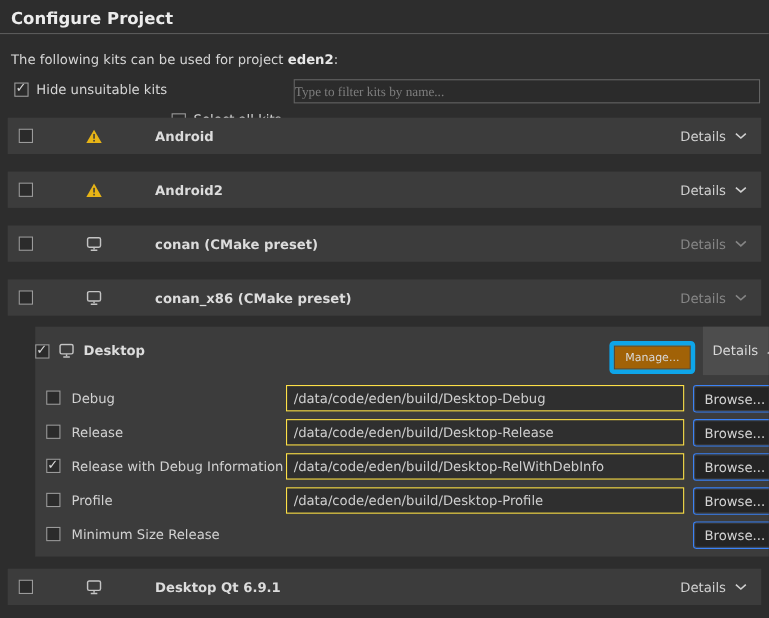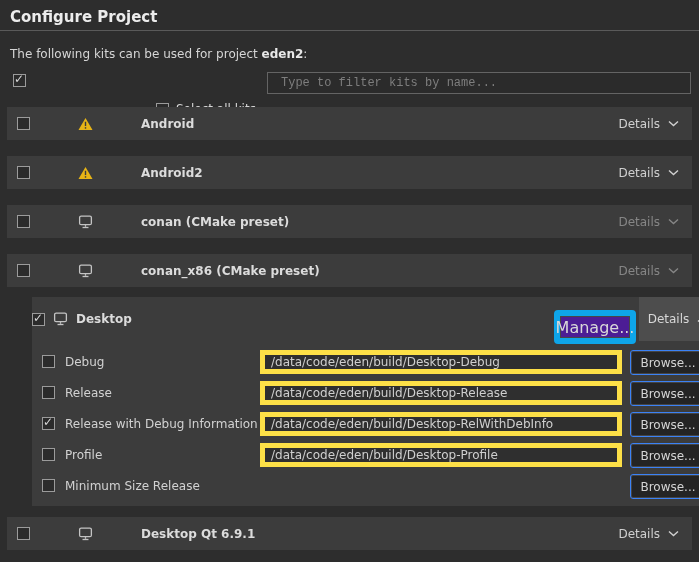--- a/index.html
+++ b/index.html
@@ -10,44 +10,44 @@
   .subtitle{position:absolute;left:10px;top:47px;font-size:12px;color:#d6d6d6;}
   .subtitle b{color:#e8e8e8;}
   .cb-group{position:absolute;top:74px;display:flex;align-items:center;gap:7px;font-size:12px;}
   .cb-hide{left:13px;} .cb-select{left:156px;margin-top:28px;}
   .checkbox{width:13px;height:13px;border:1px solid #9b9b9b;background:#2b2b2b;
     display:inline-block;position:relative;box-sizing:border-box;flex:0 0 auto;}
   .checkbox.checked::after{content:"\2713";position:absolute;left:0px;top:-2px;
     font-size:12px;line-height:13px;color:#d8d8d8;}
   .filter-input{position:absolute;left:267px;top:72px;width:424px;height:22px;
     background:#2b2b2b;border:1px solid #646464;color:#cfcfcf;font-size:12px;
-    padding:0 13px;box-sizing:border-box;font-family:Liberation Mono, monospace;}
+    padding:0 0;box-sizing:border-box;font-family:Liberation Serif, serif;}
   .filter-input::placeholder{color:#7e7e7e;}
   .kit-row{position:absolute;left:7px;width:685px;height:33px;background:#3c3c3c;
     display:flex;align-items:center;gap:40px;}
   .kit-row .checkbox{margin-left:10px;}
   .kit-icon{margin-left:8px;display:flex;align-items:center;}
   .kit-name{margin-left:8px;font-size:12px;font-weight:bold;color:#dcdcdc;white-space:nowrap;}
   .details-btn{position:absolute;right:0;top:0;height:100%;display:flex;align-items:center;
     gap:8px;padding:0 13px;font-size:12px;color:#d0d0d0;cursor:pointer;}
   .details-btn.disabled{color:#868686;}
   .chev{display:block;}
   .section{position:absolute;left:7px;top:297px;width:685px;height:209px;background:#3c3c3c;margin-left:25px;}
   .section-header{position:relative;height:44px;display:flex;align-items:center;}
   .details-toggle{position:absolute;right:0;top:0;width:78px;height:44px;background:#4d4d4d;
     display:flex;align-items:center;justify-content:center;gap:8px;font-size:12px;
     color:#d8d8d8;cursor:pointer;}
-  .manage-btn{position:absolute;left:522px;top:13px;width:70px;height:22px;background:#4c1d95;
-    border:6px solid #0ea5e9;border-radius:4px;color:#d8d8d8;font-size:16px;
+  .manage-btn{position:absolute;left:522px;top:13px;width:70px;height:22px;background:#a16207;
+    border:4px solid #0ea5e9;border-radius:4px;color:#d8d8d8;font-size:10px;
     display:flex;align-items:center;justify-content:center;cursor:pointer;box-shadow:0 0 0 1px #474747 inset;}
   .config-row{position:absolute;left:0;width:100%;height:24px;}
   .config-row .checkbox{position:absolute;left:10px;top:5px;}
   .config-label{position:absolute;left:33px;top:0;line-height:24px;font-size:12px;color:#d2d2d2;white-space:nowrap;}
   .path-input{position:absolute;left:228px;top:0;width:362px;height:24px;background:#2f2f2f;
-    border:5px solid #fde047;box-sizing:border-box;color:#cfcfcf;font-size:12px;
+    border:1px solid #fde047;box-sizing:border-box;color:#cfcfcf;font-size:12px;
     font-family:inherit;padding:0 6px;}
   .path-box{position:absolute;left:228px;top:0;width:362px;height:24px;background:#2f2f2f;
     border:1px solid #808080;box-sizing:border-box;color:#cfcfcf;font-size:12px;
     display:flex;align-items:center;padding:0 6px;white-space:nowrap;overflow:hidden;}
   .path-box.focused{border-color:#3f84c6;}
   .caret{width:1px;height:14px;background:#ececec;flex:0 0 auto;}
   .browse-btn{position:absolute;left:598px;top:0;width:74px;height:23px;background:#242424;
     border:1px solid #3b82f6;border-radius:3px;color:#d4d4d4;font-size:12px;
     display:flex;align-items:center;justify-content:center;cursor:pointer;box-shadow:0 0 0 1px #454545 inset;}
 </style>
@@ -56,20 +56,21 @@
 
 <div class="screen">
 
   <div class="title">Configure Project</div>
   <div class="title-sep"></div>
 
   <div class="subtitle"><span>The following kits can be used for project </span><b>eden2</b><span>:</span></div>
 
   <div class="cb-group cb-hide">
     <span class="checkbox checked"></span>
+    <span>Hide unsuitable kits</span>
   </div>
   <div class="cb-group cb-select">
     <span class="checkbox"></span>
     <span>Select all kits</span>
   </div>
   <input class="filter-input" type="text" placeholder="Type to filter kits by name..." style="">
 
   <div class="kit-row" style="top:107px">
     <span class="checkbox"></span>
     <span class="kit-icon">

